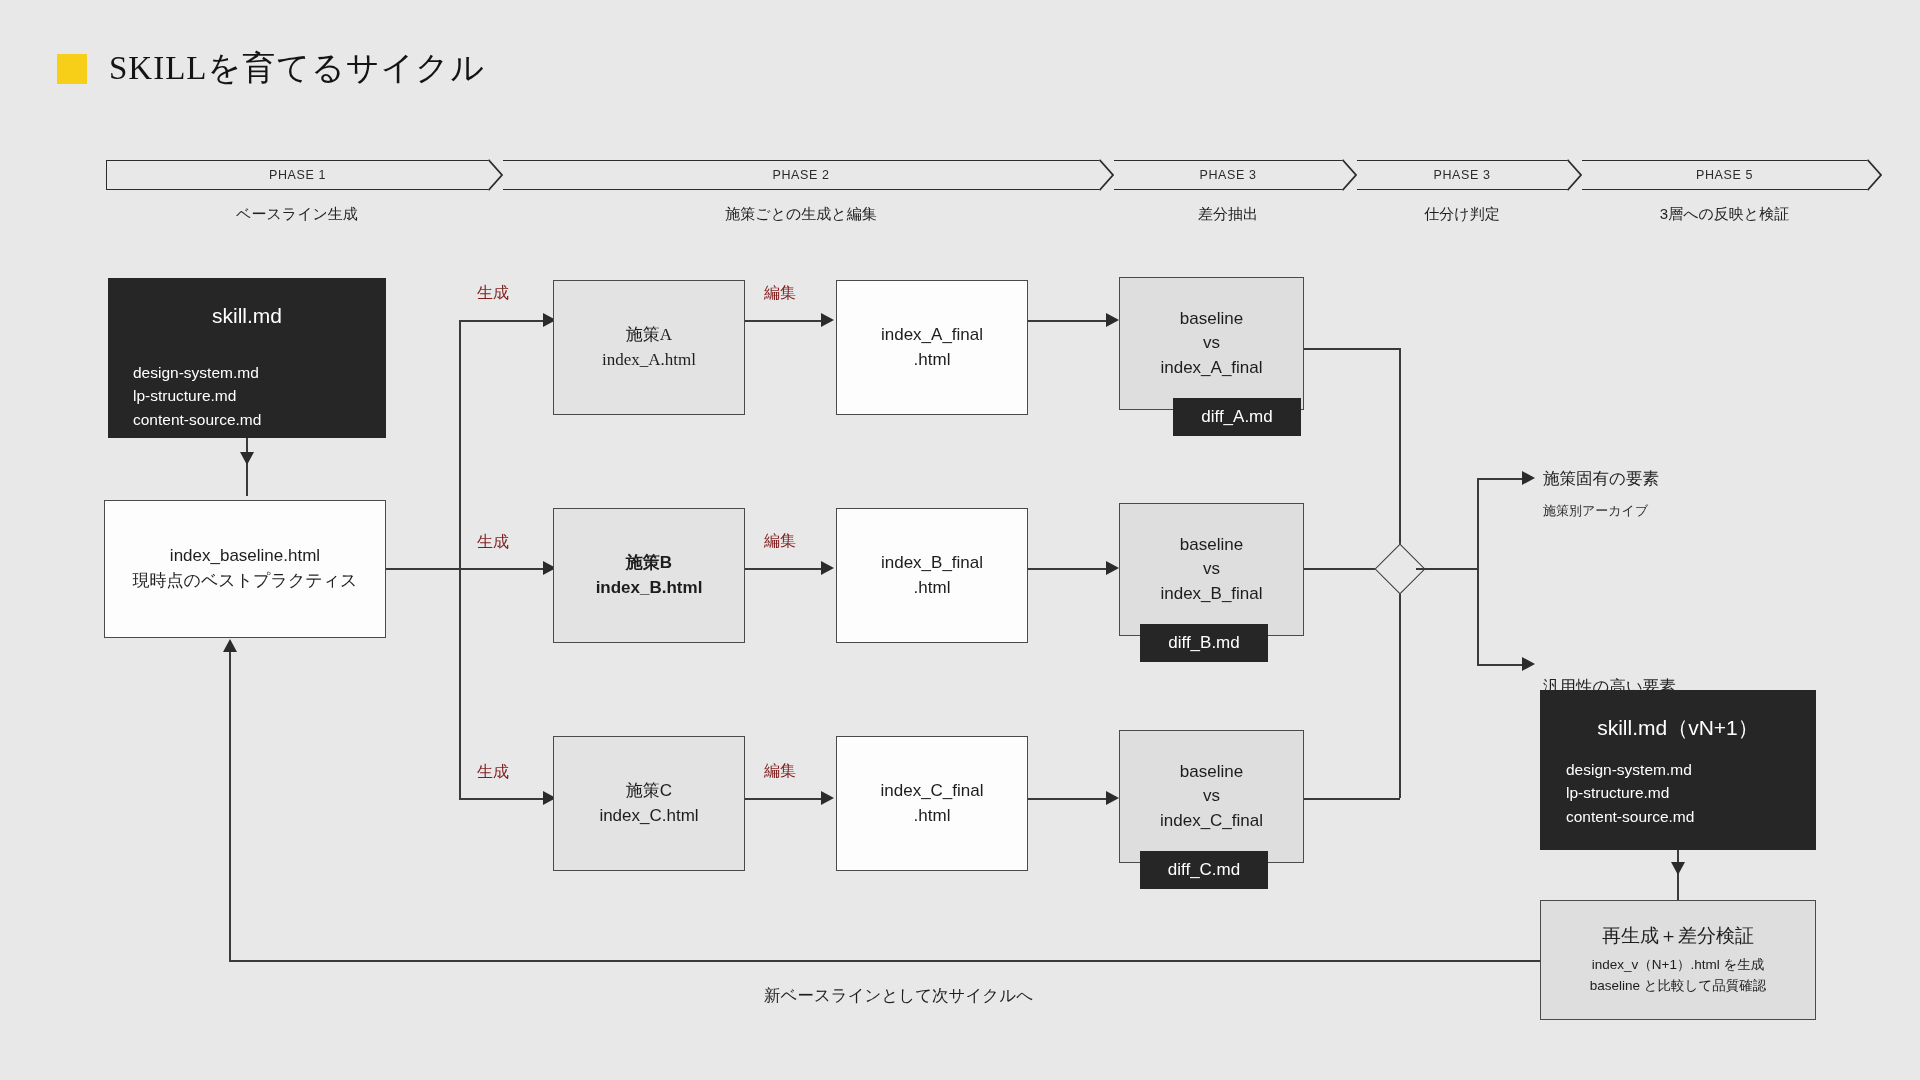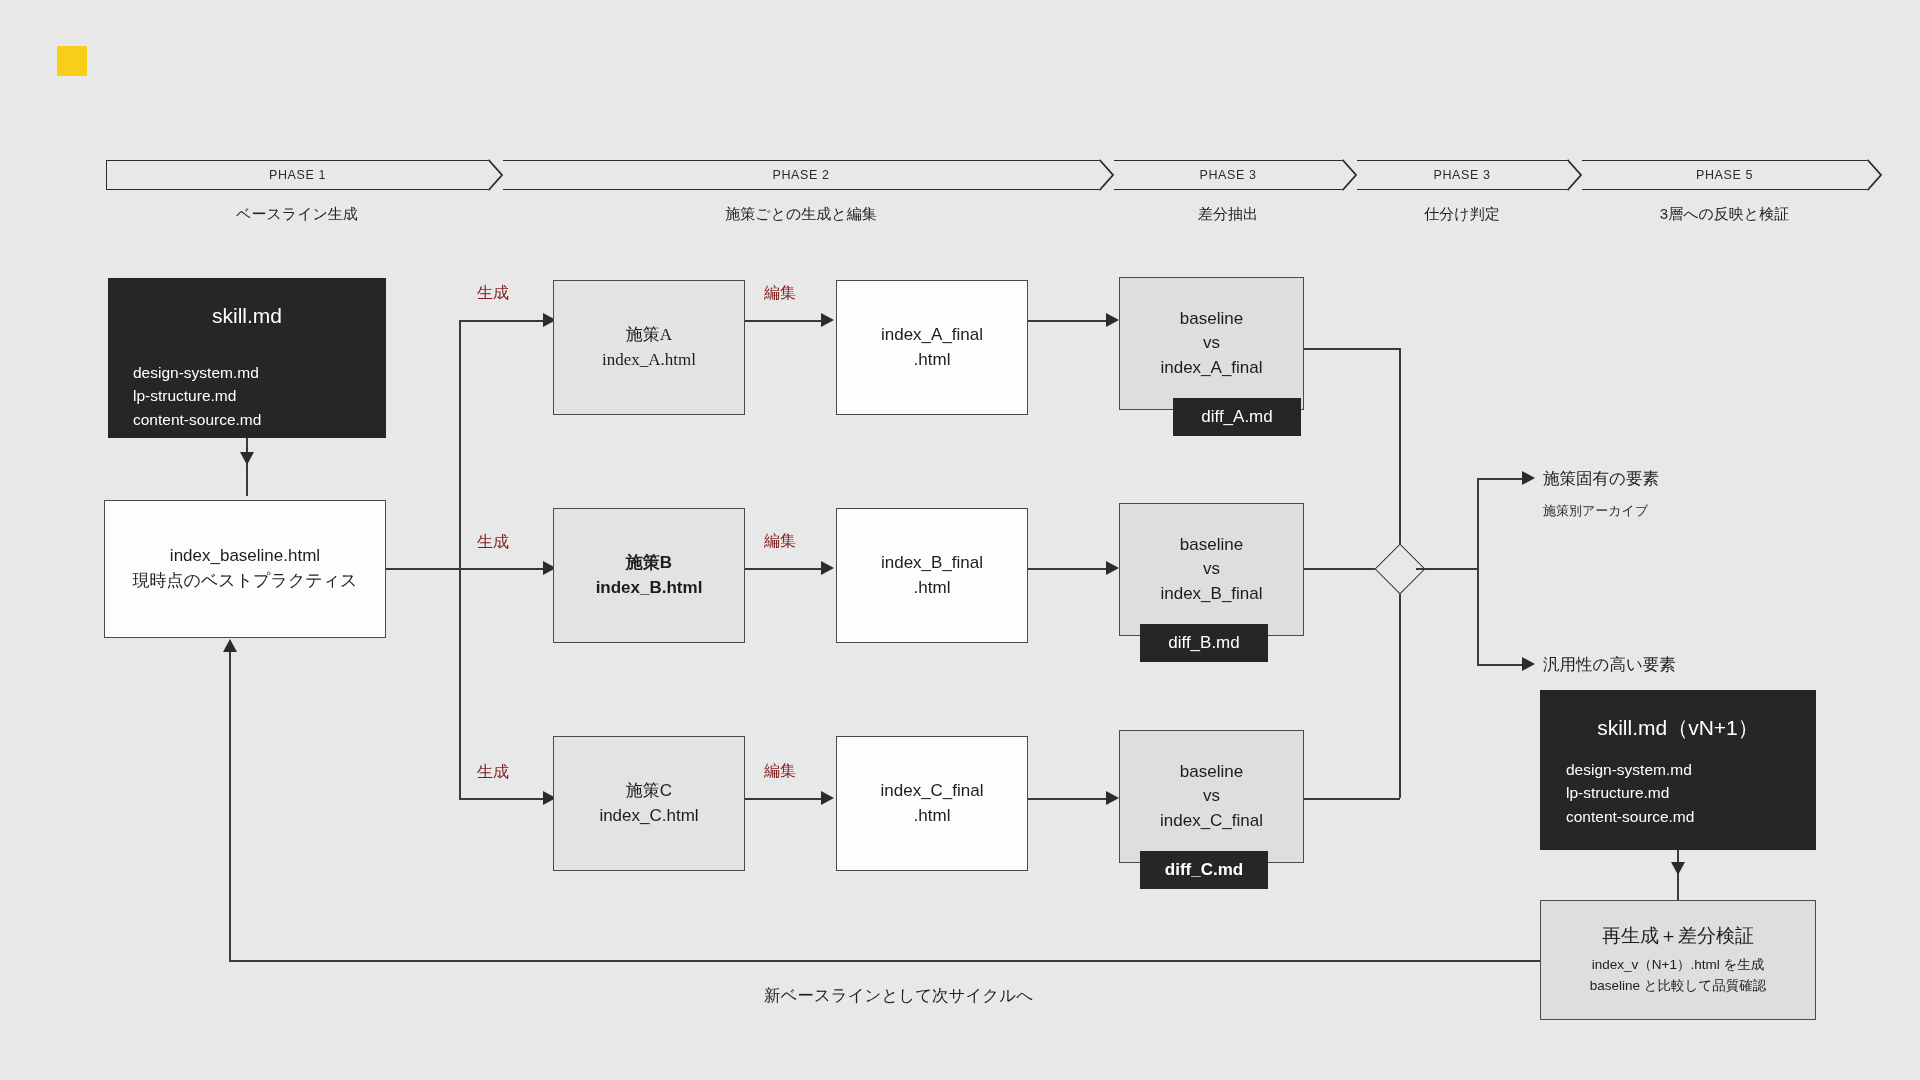--- a/index.html
+++ b/index.html
@@ -83,20 +83,21 @@
 
   .bottom-caption{position:absolute;font-size:16.5px;color:#1f1f1f;white-space:nowrap;}
 </style>
 </head>
 <body>
 
 <div class="stage">
 
   <div class="title-row">
     <div class="title-mark"></div>
+    <div class="title-text">SKILLを育てるサイクル</div>
   </div>
 
   <div class="phase-banner">
     <div class="phase-seg first" style="width:382px">
       <span class="phase-label">PHASE 1</span>
       <span class="chev">
         <svg width="15" height="32" viewBox="0 0 15 32">
             <path d="M0.5,0.8 L14,16 L0.5,31.2" fill="none" stroke="#2c2c2c" stroke-width="1.8"></path>
           </svg>
       </span>
@@ -232,41 +233,41 @@
     <div class="n-line">vs</div>
     <div class="n-line">index_B_final</div>
   </div>
   <div class="diff-badge" style="left:1140px;top:624px;width:128px;height:38px;">diff_B.md</div>
 
   <div class="node node-light" style="left:1119px;top:730px;width:185px;height:133px;">
     <div class="n-line">baseline</div>
     <div class="n-line">vs</div>
     <div class="n-line">index_C_final</div>
   </div>
-  <div class="diff-badge" style="left:1140px;top:851px;width:128px;height:38px;font-weight:bold;">diff_C.md</div>
+  <div class="diff-badge" style="left:1140px;top:851px;width:128px;height:38px;">diff_C.md</div>
 
   <div class="edge edge-h" style="left:1304px;top:348px;width:96px;"></div>
   <div class="edge edge-h" style="left:1304px;top:568px;width:96px;"></div>
   <div class="edge edge-h" style="left:1304px;top:798px;width:96px;"></div>
   <div class="edge edge-v" style="left:1399px;top:348px;height:450px;"></div>
 
   <div class="diamond" style="left:1382px;top:551px;"></div>
 
   <div class="edge edge-h" style="left:1416px;top:568px;width:62px;"></div>
   <div class="edge edge-v" style="left:1477px;top:478px;height:188px;"></div>
 
   <div class="edge edge-h" style="left:1477px;top:478px;width:47px;"></div>
   <div class="arrow arrow-r" style="left:1522px;top:471px;"></div>
 
   <div class="edge edge-h" style="left:1477px;top:664px;width:47px;"></div>
   <div class="arrow arrow-r" style="left:1522px;top:657px;"></div>
 
   <div class="branch-main" style="left:1543px;top:468px;">施策固有の要素</div>
   <div class="branch-sub" style="left:1543px;top:502px;">施策別アーカイブ</div>
-  <div class="branch-main" style="left:1543px;top:654px;">汎用性の高い要素</div>
+  <div class="branch-main" style="left:1543px;top:676px;">汎用性の高い要素</div>
 
   <div class="node node-dark" style="left:1540px;top:690px;width:276px;height:160px;justify-content:flex-start;padding:24px 0 0 0;">
     <div class="dark-head">skill.md（vN+1）</div>
     <div class="dark-body" style="width:224px">
       <div>design-system.md</div>
       <div>lp-structure.md</div>
       <div>content-source.md</div>
     </div>
   </div>
 

